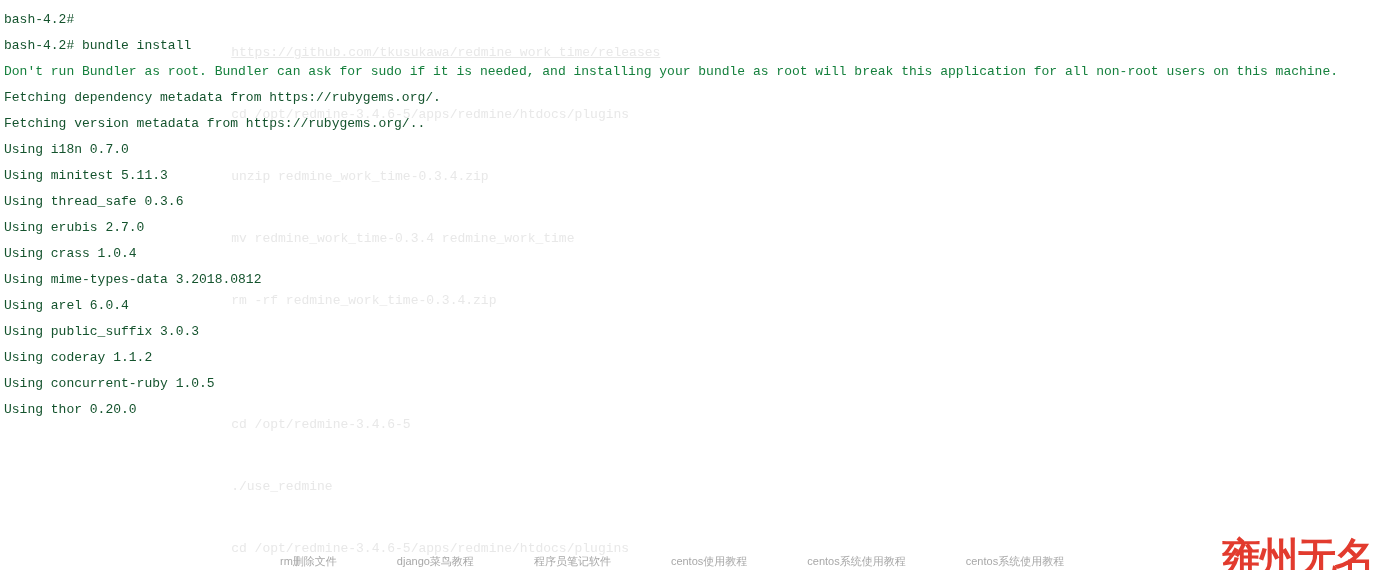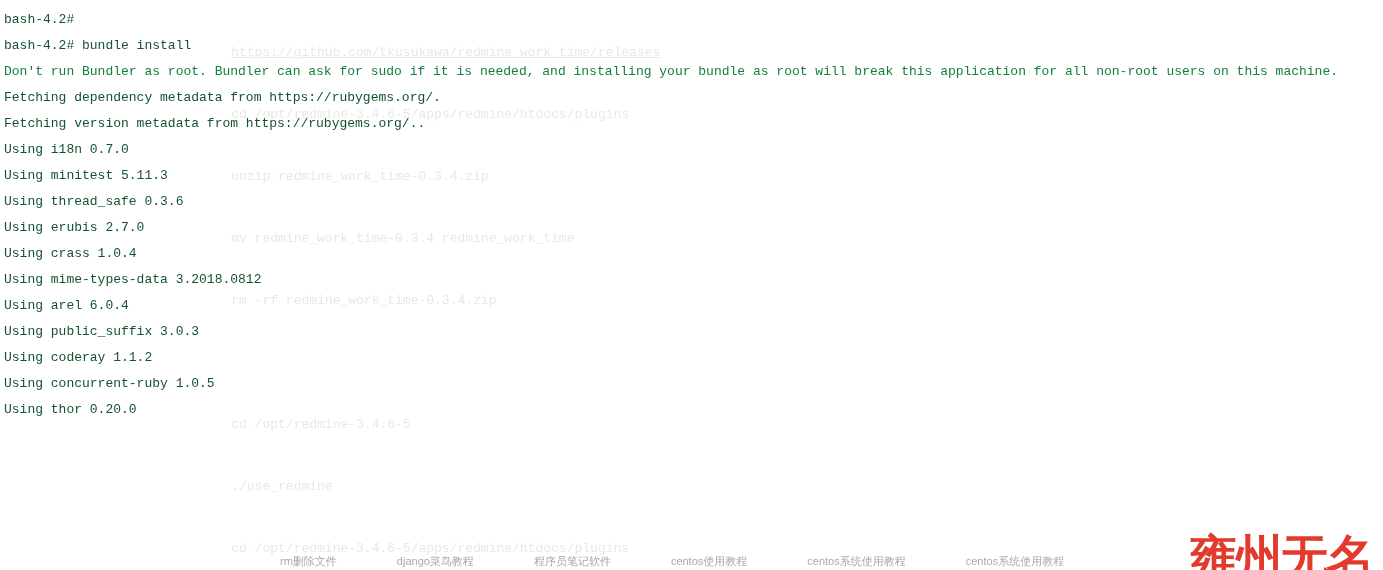--- a/index.html
+++ b/index.html
@@ -54,21 +54,21 @@
     font-family: "Microsoft YaHei", "PingFang SC", sans-serif;
     font-size: 11px;
     color: #a8a8a8;
     z-index: 5;
   }
   .watermark {
     position: absolute;
     right: 10px;
     bottom: 6px;
     font-family: "KaiTi", "STKaiti", serif;
-    font-size: 48px;
+    font-size: 40px;
     font-weight: bold;
     color: #e23b2e;
     z-index: 20;
     letter-spacing: -2px;
   }
 </style>
 </head>
 <body>
 
 <div class="ghost">

